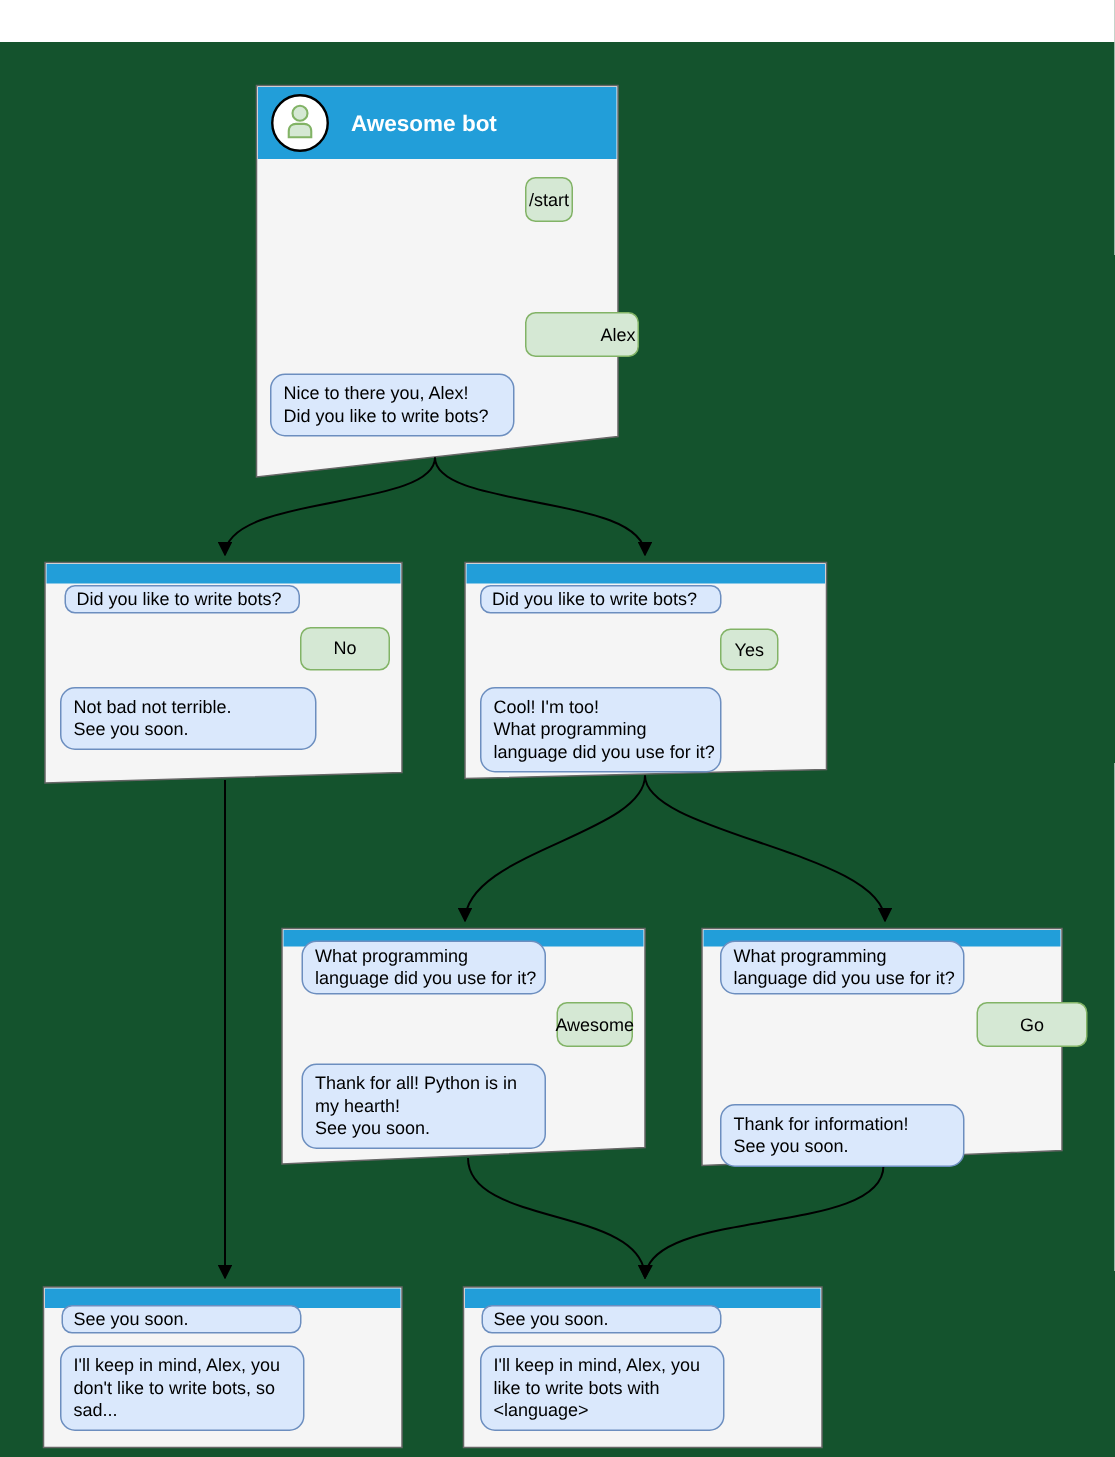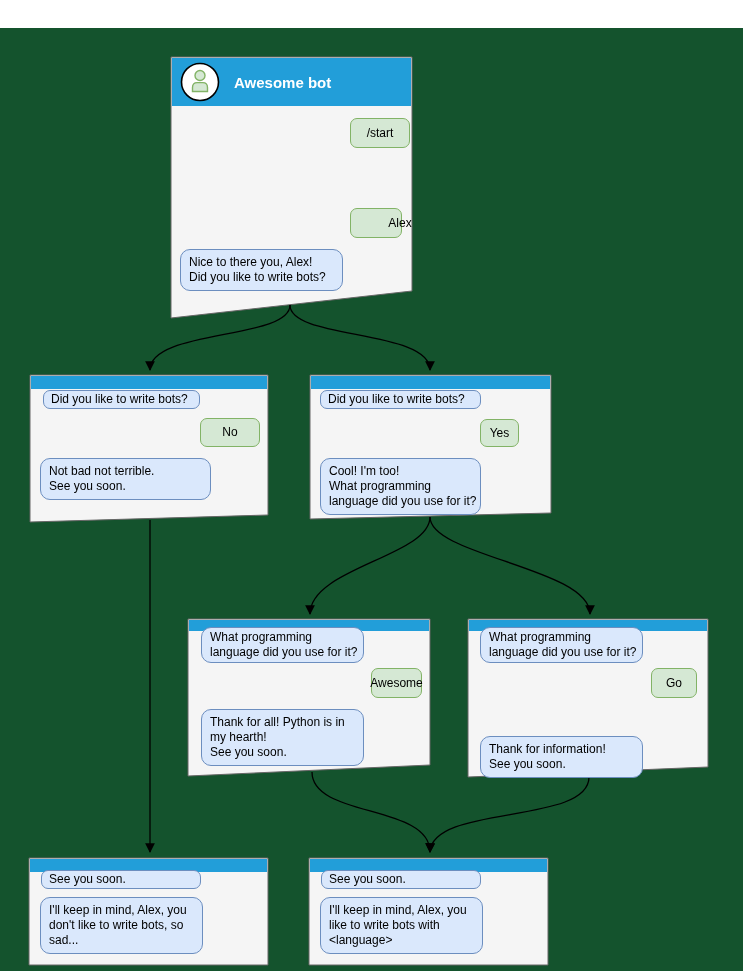--- a/index.html
+++ b/index.html
@@ -61,22 +61,22 @@
   </svg>
 
   <div class="hdr" style="left:172px;top:30px;width:239px;height:48px;">
     <svg class="avatar" width="40" height="40" viewBox="0 0 40 40">
       <circle cx="20" cy="20" r="18.5" fill="#ffffff" stroke="#000000" stroke-width="1.6"></circle>
       <circle cx="20" cy="13.5" r="5" fill="#D5E8D4" stroke="#82B366" stroke-width="1.4"></circle>
       <path d="M12.5 29.5 L12.5 25.5 C12.5 21.8 15.2 20.6 17.2 20.6 L22.8 20.6 C24.8 20.6 27.5 21.8 27.5 25.5 L27.5 29.5 Z" fill="#D5E8D4" stroke="#82B366" stroke-width="1.4"></path>
     </svg>
     <span class="title">Awesome bot</span>
   </div>
-  <div class="bubble user" style="left:350px;top:90px;width:60px;height:30px;">/start</div>
-  <div class="bubble user" style="left:350px;top:180px;width:52px;height:30px;padding-left:48px;">Alex</div>
+  <div class="bubble user" style="left:350px;top:90px;width:32px;height:30px;">/start</div>
+  <div class="bubble user" style="left:350px;top:180px;width:76px;height:30px;padding-left:48px;">Alex</div>
   <div class="bubble bot" style="left:180px;top:221px;width:163px;">Nice to there you, Alex!
 Did you like to write bots?</div>
 
   <div class="hdr" style="left:31px;top:348px;width:236px;height:13px;"></div>
   <div class="bubble bot oneline" style="left:43px;top:362px;width:157px;">Did you like to write bots?</div>
   <div class="bubble user" style="left:200px;top:390px;width:60px;height:29px;">No</div>
   <div class="bubble bot" style="left:40px;top:430px;width:171px;">Not bad not terrible.
 See you soon.</div>
 
   <div class="hdr" style="left:311px;top:348px;width:239px;height:13px;"></div>
@@ -90,21 +90,21 @@
   <div class="bubble bot" style="left:201px;top:599px;width:163px;padding-top:2px;padding-bottom:2px;">What programming
 language did you use for it?</div>
   <div class="bubble user" style="left:371px;top:640px;width:51px;height:30px;">Awesome</div>
   <div class="bubble bot" style="left:201px;top:681px;width:163px;">Thank for all! Python is in
 my hearth!
 See you soon.</div>
 
   <div class="hdr" style="left:469px;top:592px;width:238px;height:11px;"></div>
   <div class="bubble bot" style="left:480px;top:599px;width:163px;padding-top:2px;padding-bottom:2px;">What programming
 language did you use for it?</div>
-  <div class="bubble user" style="left:651px;top:640px;width:46px;height:30px;">Go</div>
+  <div class="bubble user" style="left:651px;top:640px;width:74px;height:30px;">Go</div>
   <div class="bubble bot" style="left:480px;top:708px;width:163px;">Thank for information!
 See you soon.</div>
 
   <div class="hdr" style="left:30px;top:831px;width:237px;height:13px;"></div>
   <div class="bubble bot oneline" style="left:41px;top:842px;width:160px;">See you soon.</div>
   <div class="bubble bot" style="left:40px;top:869px;width:163px;">I'll keep in mind, Alex, you
 don't like to write bots, so
 sad...</div>
 
   <div class="hdr" style="left:310px;top:831px;width:237px;height:13px;"></div>

